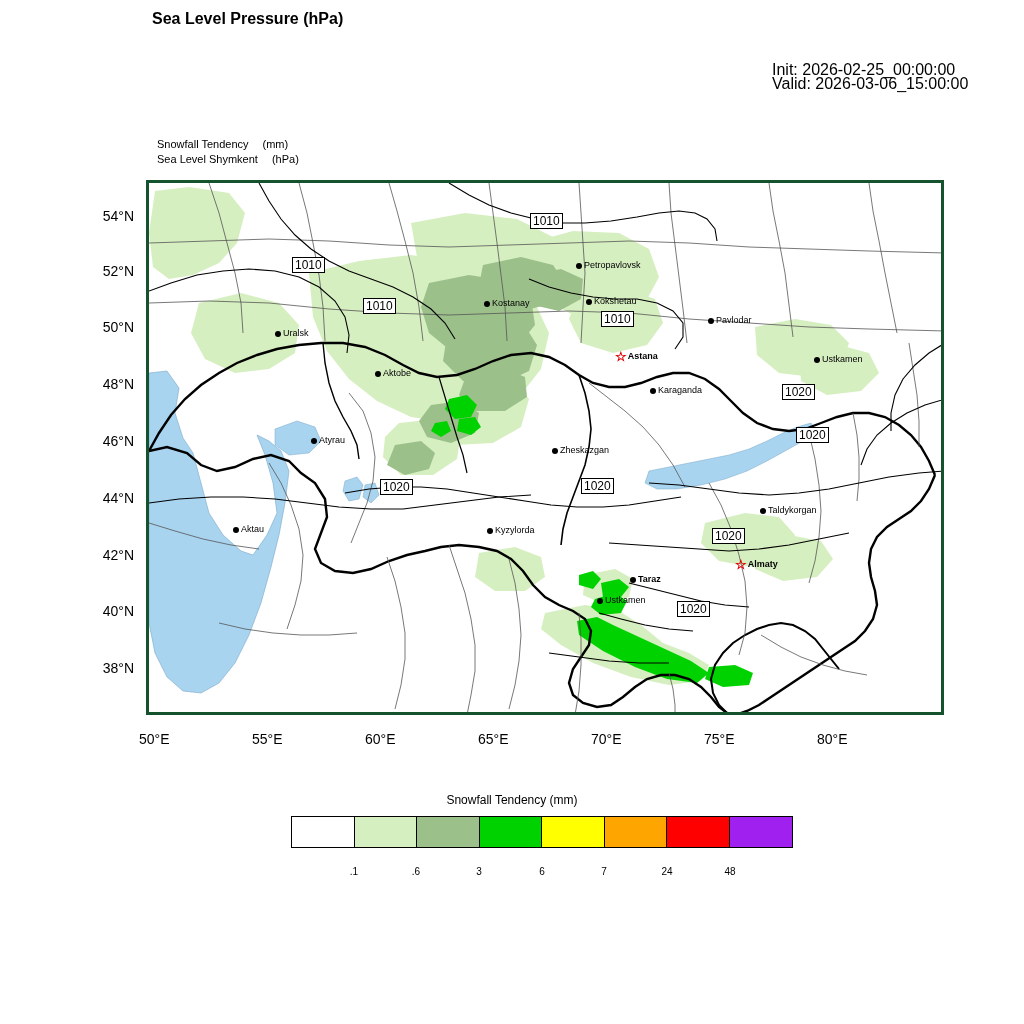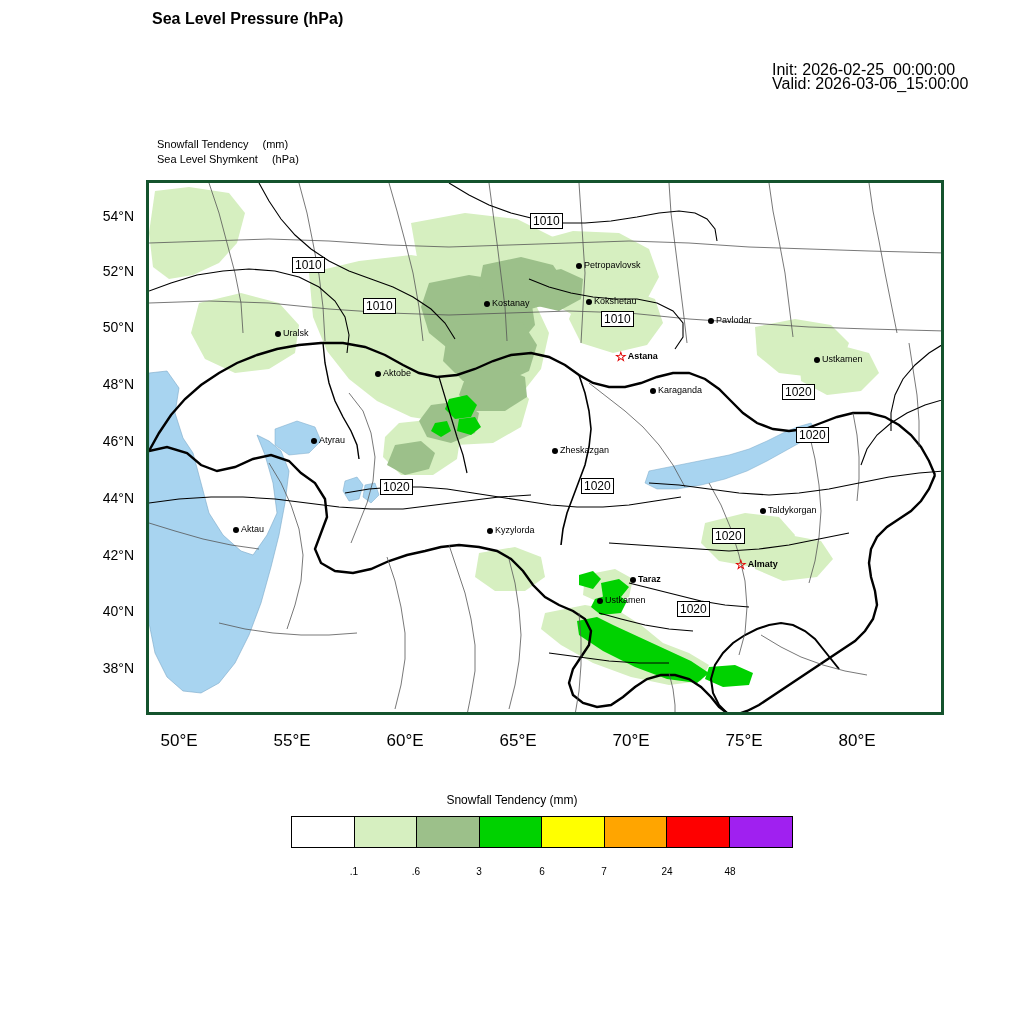--- a/index.html
+++ b/index.html
@@ -13,21 +13,21 @@
   
   #fieldlabels{position:absolute;left:157px;top:137px;font-size:11px;line-height:15px;}
   #fieldlabels .fl span.unit{margin-left:14px;}
 
   
   #mapframe{position:absolute;left:146px;top:180px;width:798px;height:535px;border:3px solid #14532d;box-sizing:border-box;background:#ffffff;overflow:hidden;}
   #mapsvg{position:absolute;left:0;top:0;}
 
   
   .lat-label{position:absolute;font-size:14px;text-align:right;width:70px;}
-  .lon-label{position:absolute;font-size:17px;text-align:center;width:80px;}
+  .lon-label{position:absolute;font-size:14px;width:80px;}
 
   
   .city{position:absolute;font-size:9px;white-space:nowrap;}
   .city .dot{display:inline-block;width:6px;height:6px;border-radius:50%;background:#000;vertical-align:middle;margin-right:2px;}
   .capital{position:absolute;font-size:9px;font-weight:bold;white-space:nowrap;color:#000;}
   .capital .star{color:#e00000;font-size:13px;vertical-align:middle;margin-right:1px;}
 
   
   .isobar{position:absolute;font-size:12px;background:#ffffff;border:1px solid #000;padding:0 2px;line-height:14px;}
 

